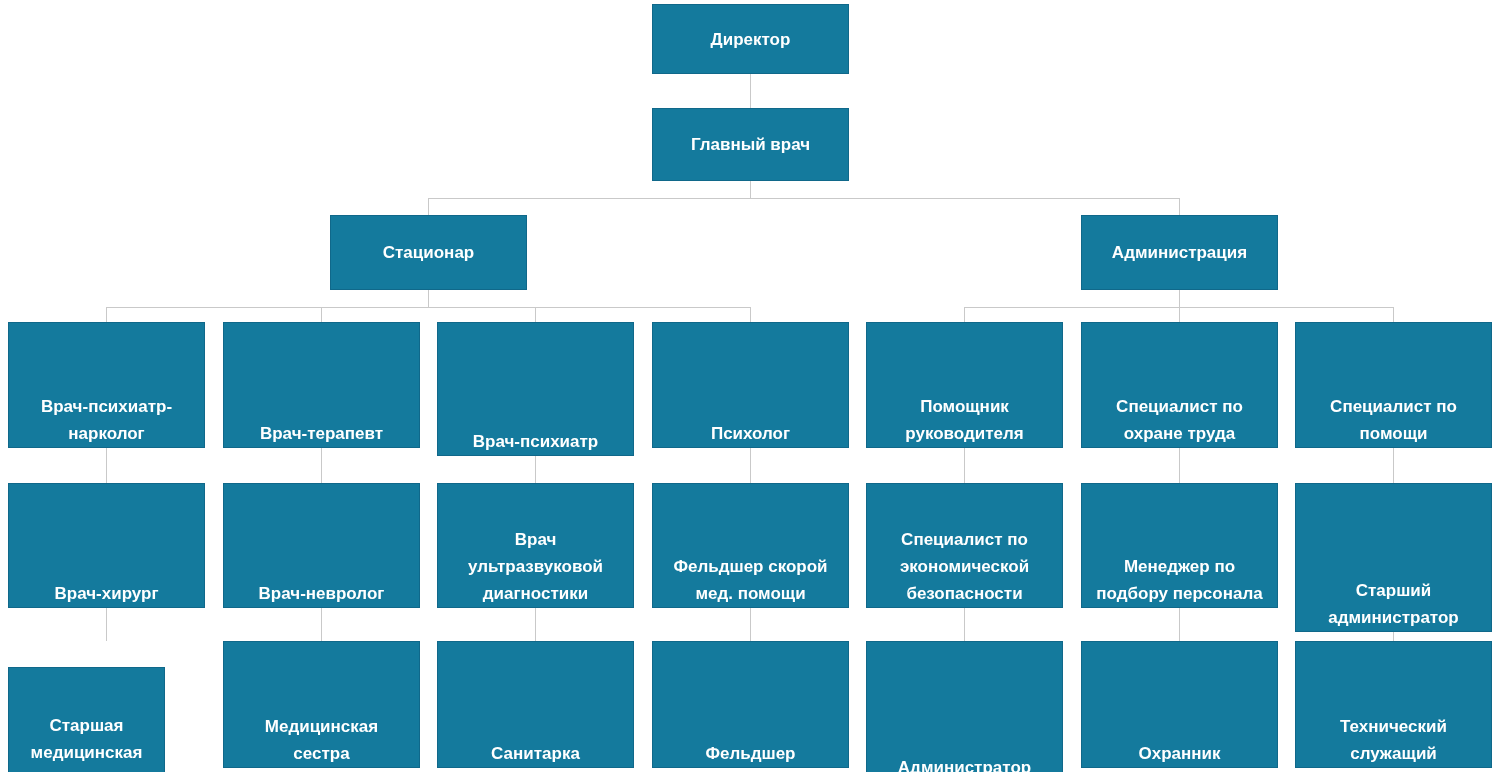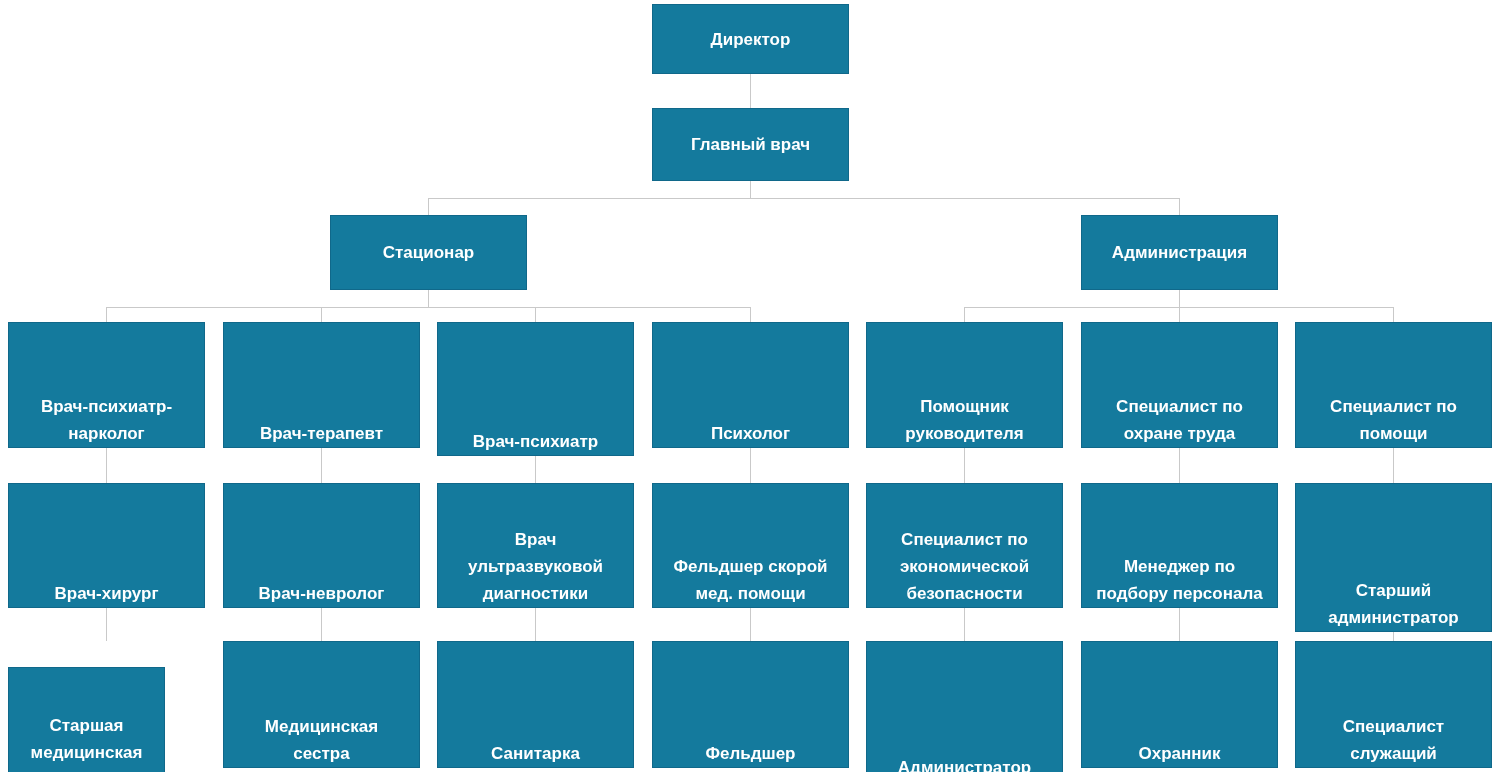--- a/index.html
+++ b/index.html
@@ -150,16 +150,16 @@
     <span>Охранник</span>
   </div>
 
   <div class="node tall" style="left:1295px;top:322px;width:197px;height:126px">
     <span>Специалист по помощи</span>
   </div>
   <div class="node tall" style="left:1295px;top:483px;width:197px;height:149px">
     <span>Старший администратор</span>
   </div>
   <div class="node tall" style="left:1295px;top:641px;width:197px;height:127px">
-    <span>Специалист служащий</span>
+    <span>Технический служащий</span>
   </div>
 
 </div>
 
 </body></html>

